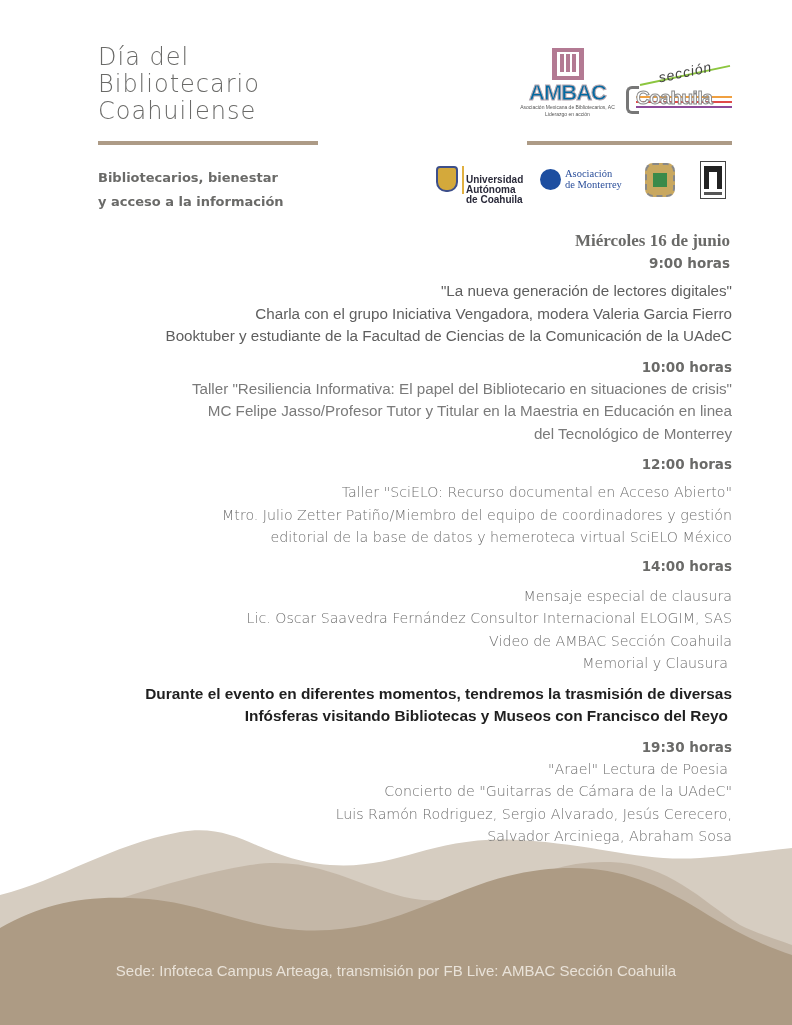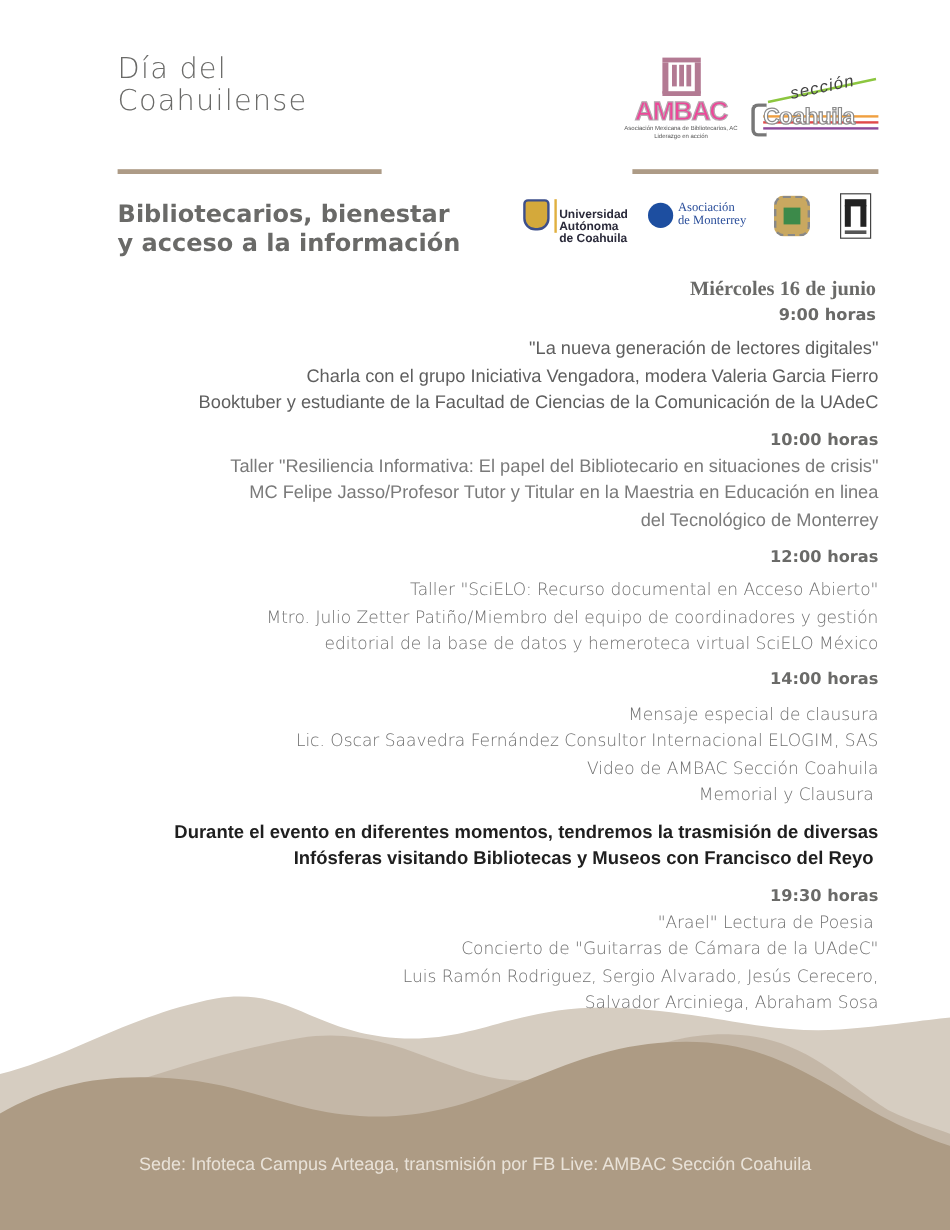--- a/index.html
+++ b/index.html
@@ -2,26 +2,26 @@
 <html><head>
 <meta charset="utf-8">
 <style>
   html, body { margin:0; padding:0; background:#ffffff; }
   body { width:792px; height:1025px; position:relative; overflow:hidden; font-family:"Liberation Sans", sans-serif; color:#6f6f6f; }
   .title { position:absolute; left:98px; top:44px; font-family:"DejaVu Sans", sans-serif; font-weight:300; font-size:24px; line-height:27px; color:#6a6a68; letter-spacing:1px; }
   .title div { white-space:nowrap; }
   .rule { position:absolute; height:4px; background:#ad9b86; }
   .rule.left { left:98px; top:141px; width:220px; }
   .rule.right { left:527px; top:141px; width:205px; }
-  .subtitle { position:absolute; left:98px; top:166px; font-family:"DejaVu Sans", sans-serif; font-weight:bold; font-size:20px; line-height:24px; color:#6a6a68; }
+  .subtitle { position:absolute; left:98px; top:166px; font-family:"DejaVu Sans", sans-serif; font-weight:bold; font-size:13px; line-height:24px; color:#6a6a68; }
   .logo { position:absolute; }
   .ambac { left:520px; top:48px; width:95px; height:78px; text-align:center; }
   .ambac-mark { width:40px; height:34px; margin:0 auto; position:relative; }
   .ambac-mark .b { position:absolute; background:#b37a93; }
-  .ambac-text { font-family:"Liberation Sans", sans-serif; font-weight:bold; font-size:22px; color:#ec4899; -webkit-text-stroke:1px #b6a8b0; line-height:22px; letter-spacing:-1px; }
+  .ambac-text { font-family:"Liberation Sans", sans-serif; font-weight:bold; font-size:22px; color:#0369a1; -webkit-text-stroke:1px #b6a8b0; line-height:22px; letter-spacing:-1px; }
   .ambac-sub { font-size:5px; color:#555; line-height:7px; white-space:nowrap; }
   .coah { left:626px; top:60px; width:106px; height:55px; }
   .coah .sec { position:absolute; left:32px; top:4px; font-size:14px; font-style:italic; color:#444; transform:rotate(-12deg); letter-spacing:1px; }
   .coah .name { position:absolute; left:10px; top:27px; font-size:19px; font-weight:bold; color:#fff; -webkit-text-stroke:1px #8a8a8a; letter-spacing:-0.5px; }
   .coah .line1 { position:absolute; left:14px; top:24px; width:92px; height:2px; background:#8cc63f; transform:rotate(-12deg); transform-origin:left; }
   .coah .stripe { position:absolute; left:10px; height:2px; width:96px; }
   .coah .bracket { position:absolute; left:0; top:26px; width:10px; height:22px; border:3px solid #777; border-right:none; border-radius:6px 0 0 6px; }
   .uadec { left:436px; top:162px; width:92px; height:38px; }
   .uadec .shield { position:absolute; left:0; top:4px; width:22px; height:26px; background:#d4a93b; border-radius:4px 4px 10px 10px; border:2px solid #3d4f8a; box-sizing:border-box; }
   .uadec .bar { position:absolute; left:26px; top:4px; width:2px; height:28px; background:#e0b040; }
@@ -55,20 +55,21 @@
 <body>
 
 <svg class="waves" viewBox="0 0 792 1025" preserveAspectRatio="none">
   <path d="M0,895 C60,880 110,845 180,832 C240,822 260,860 330,865 C400,870 430,835 520,840 C600,845 640,862 700,858 C740,855 770,850 792,848 L792,1025 L0,1025 Z" fill="#d6cdc1"></path>
   <path d="M0,935 C80,915 160,880 250,865 C330,852 380,905 440,900 C520,893 540,860 610,862 C670,864 700,900 740,925 C760,935 780,940 792,945 L792,1025 L0,1025 Z" fill="#c1b3a2" opacity="0.85"></path>
   <path d="M0,928 C40,905 80,896 130,898 C210,900 250,935 330,930 C410,925 460,880 540,870 C610,862 650,880 700,910 C740,935 770,948 792,955 L792,1025 L0,1025 Z" fill="#ad9b84"></path>
 </svg>
 
 <div class="title">
   <div>Día del</div>
+  <div>Bibliotecario</div>
   <div>Coahuilense</div>
 </div>
 <div class="rule left"></div>
 <div class="rule right"></div>
 
 <div class="subtitle">
   <div>Bibliotecarios, bienestar</div>
   <div>y acceso a la información</div>
 </div>
 

